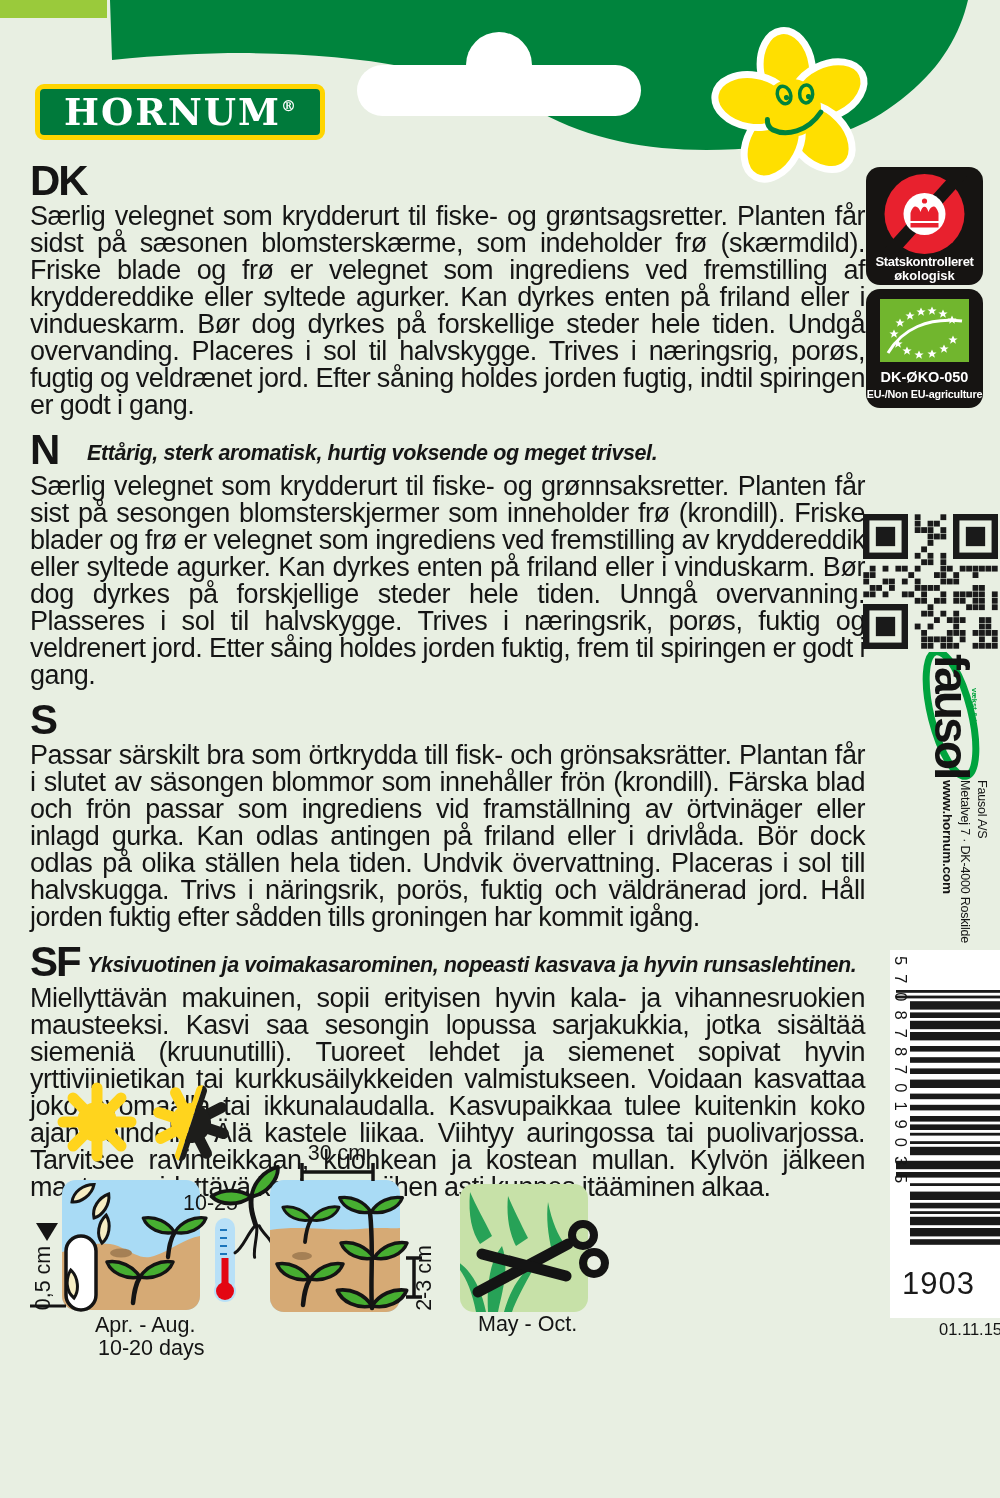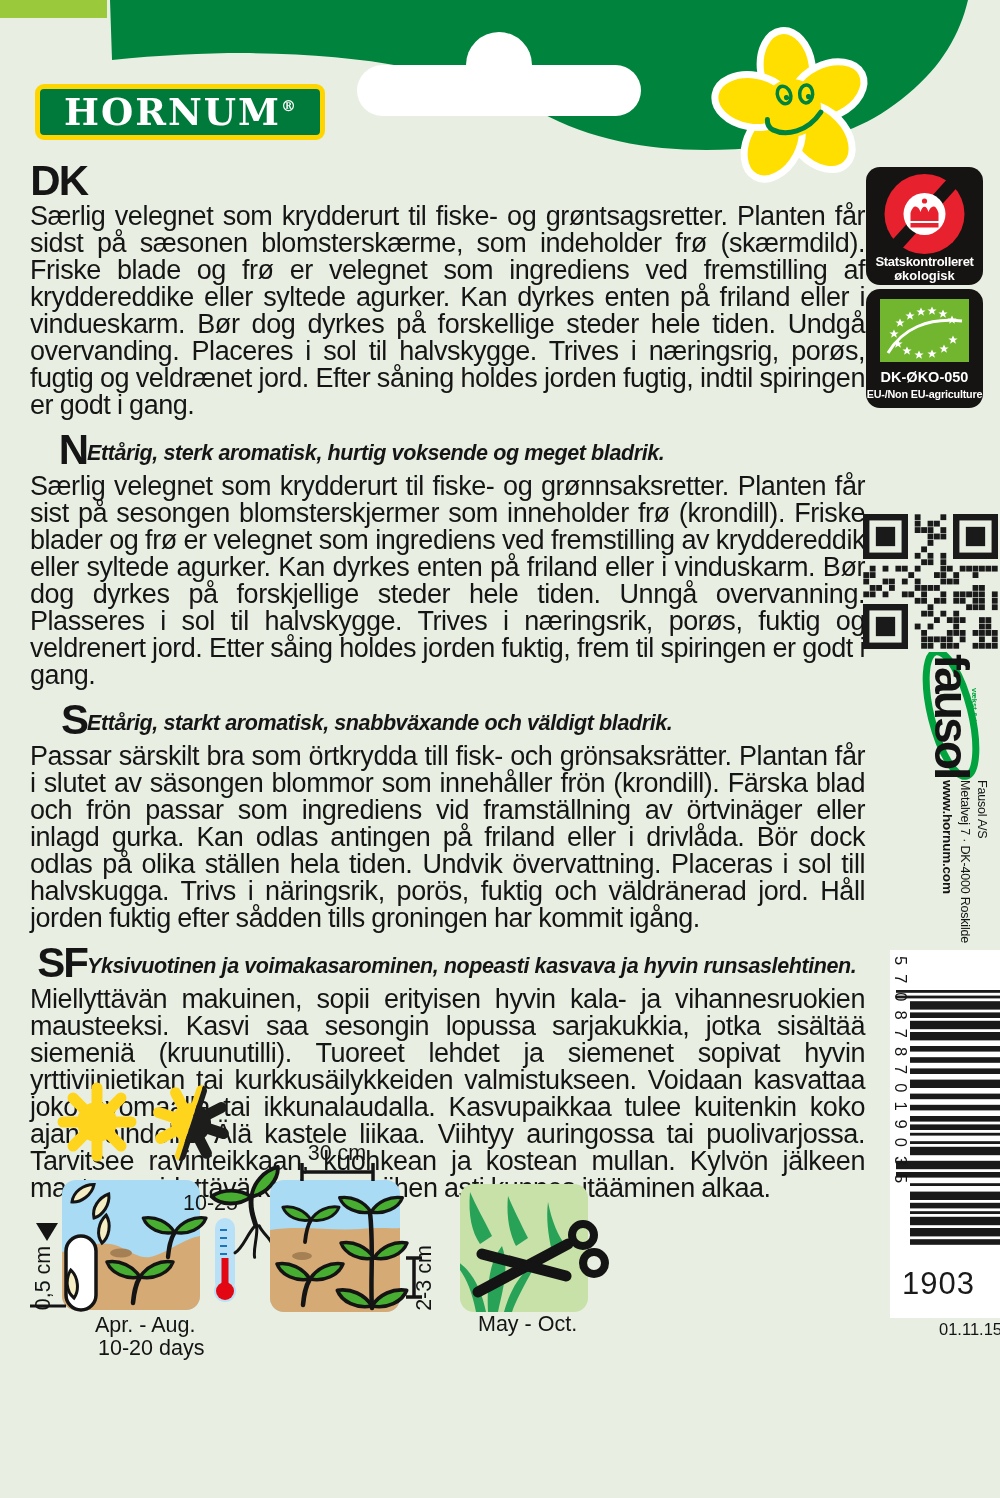--- a/index.html
+++ b/index.html
@@ -11,21 +11,21 @@
   .hdr-svg{left:0;top:0;}
   .brand-box{left:35px;top:84px;width:280px;height:46px;background:#007a3b;border:5px solid #ffd500;
              border-radius:9px;display:flex;align-items:center;justify-content:center;text-align:right;}
   .brand-text{font-family:"DejaVu Serif",serif;font-weight:bold;font-size:37px;color:#ffffff;
               letter-spacing:2px;line-height:1;}
   .brand-reg{font-size:15px;vertical-align:14px;letter-spacing:0;}
 
   
   .text-col{left:30px;top:164px;width:835px;}
   .section{margin-bottom:14px;}
-  .sec-head{display:flex;align-items:flex-start;margin-bottom:5px;text-align:right;}
+  .sec-head{display:flex;align-items:flex-start;margin-bottom:5px;}
   .sec-code{flex:none;width:57px;font-weight:bold;font-size:42px;line-height:34px;letter-spacing:-2px;}
   .sec-title{font-weight:bold;font-style:italic;font-size:21.5px;line-height:30px;letter-spacing:-0.4px;padding-top:5px;}
   .sec-body{font-size:27px;line-height:27px;text-align:justify;letter-spacing:-0.45px;word-spacing:-0.5px;}
 
   
   svg text{font-family:"Liberation Sans",sans-serif;}
   .badge-caption{fill:#ffffff;font-weight:bold;text-anchor:middle;}
 
   
   .rot-outer{overflow:visible;}
@@ -83,28 +83,27 @@
   <div class="abs text-col">
     <div class="section">
       <div class="sec-head">
         <span class="sec-code">DK</span>
       </div>
       <div class="sec-body">Særlig velegnet som krydderurt til fiske- og grøntsagsretter. Planten får sidst på sæsonen blomsterskærme, som indeholder frø (skærmdild). Friske blade og frø er velegnet som ingrediens ved fremstilling af kryddereddike eller syltede agurker. Kan dyrkes enten på friland eller i vindueskarm. Bør dog dyrkes på forskellige steder hele tiden. Undgå overvanding. Placeres i sol til halvskygge. Trives i næringsrig, porøs, fugtig og veldrænet jord. Efter såning holdes jorden fugtig, indtil spiringen er godt i gang.</div>
     </div>
     <div class="section">
       <div class="sec-head">
         <span class="sec-code">N</span>
-        <span class="sec-title">Ettårig, sterk aromatisk, hurtig voksende og meget bladrik.</span>
+        <span class="sec-title">Ettårig, sterk aromatisk, hurtig voksende og meget trivsel.</span>
       </div>
       <div class="sec-body">Særlig velegnet som krydderurt til fiske- og grønnsaksretter. Planten får sist på sesongen blomsterskjermer som inneholder frø (krondill). Friske blader og frø er velegnet som ingrediens ved fremstilling av kryddereddik eller syltede agurker. Kan dyrkes enten på friland eller i vinduskarm. Bør dog dyrkes på forskjellige steder hele tiden. Unngå overvanning. Plasseres i sol til halvskygge. Trives i næringsrik, porøs, fuktig og veldrenert jord. Etter såing holdes jorden fuktig, frem til spiringen er godt i gang.</div>
     </div>
     <div class="section">
       <div class="sec-head">
         <span class="sec-code">S</span>
-        <span class="sec-title">Ettårig, starkt aromatisk, snabbväxande och väldigt bladrik.</span>
       </div>
       <div class="sec-body">Passar särskilt bra som örtkrydda till fisk- och grönsaksrätter. Plantan får i slutet av säsongen blommor som innehåller frön (krondill). Färska blad och frön passar som ingrediens vid framställning av örtvinäger eller inlagd gurka. Kan odlas antingen på friland eller i drivlåda. Bör dock odlas på olika ställen hela tiden. Undvik övervattning. Placeras i sol till halvskugga. Trivs i näringsrik, porös, fuktig och väldränerad jord. Håll jorden fuktig efter sådden tills groningen har kommit igång.</div>
     </div>
     <div class="section">
       <div class="sec-head">
         <span class="sec-code">SF</span>
         <span class="sec-title">Yksivuotinen ja voimakasarominen, nopeasti kasvava ja hyvin runsaslehtinen.</span>
       </div>
       <div class="sec-body">Miellyttävän makuinen, sopii erityisen hyvin kala- ja vihannesruokien mausteeksi. Kasvi saa sesongin lopussa sarjakukkia, jotka sisältää siemeniä (kruunutilli). Tuoreet lehdet ja siemenet sopivat hyvin yrttiviinietikan tai kurkkusäilykkeiden valmistukseen. Voidaan kasvattaa joko avomaalla tai ikkunalaudalla. Kasvupaikkaa tulee kuitenkin koko ajan vaihdella. Älä kastele liikaa. Viihtyy auringossa tai puolivarjossa. Tarvitsee ravinteikkaan, kuohkean ja kostean mullan. Kylvön jälkeen maata on pidettävä kosteana siihen asti kunnes itääminen alkaa.</div>
     </div>

